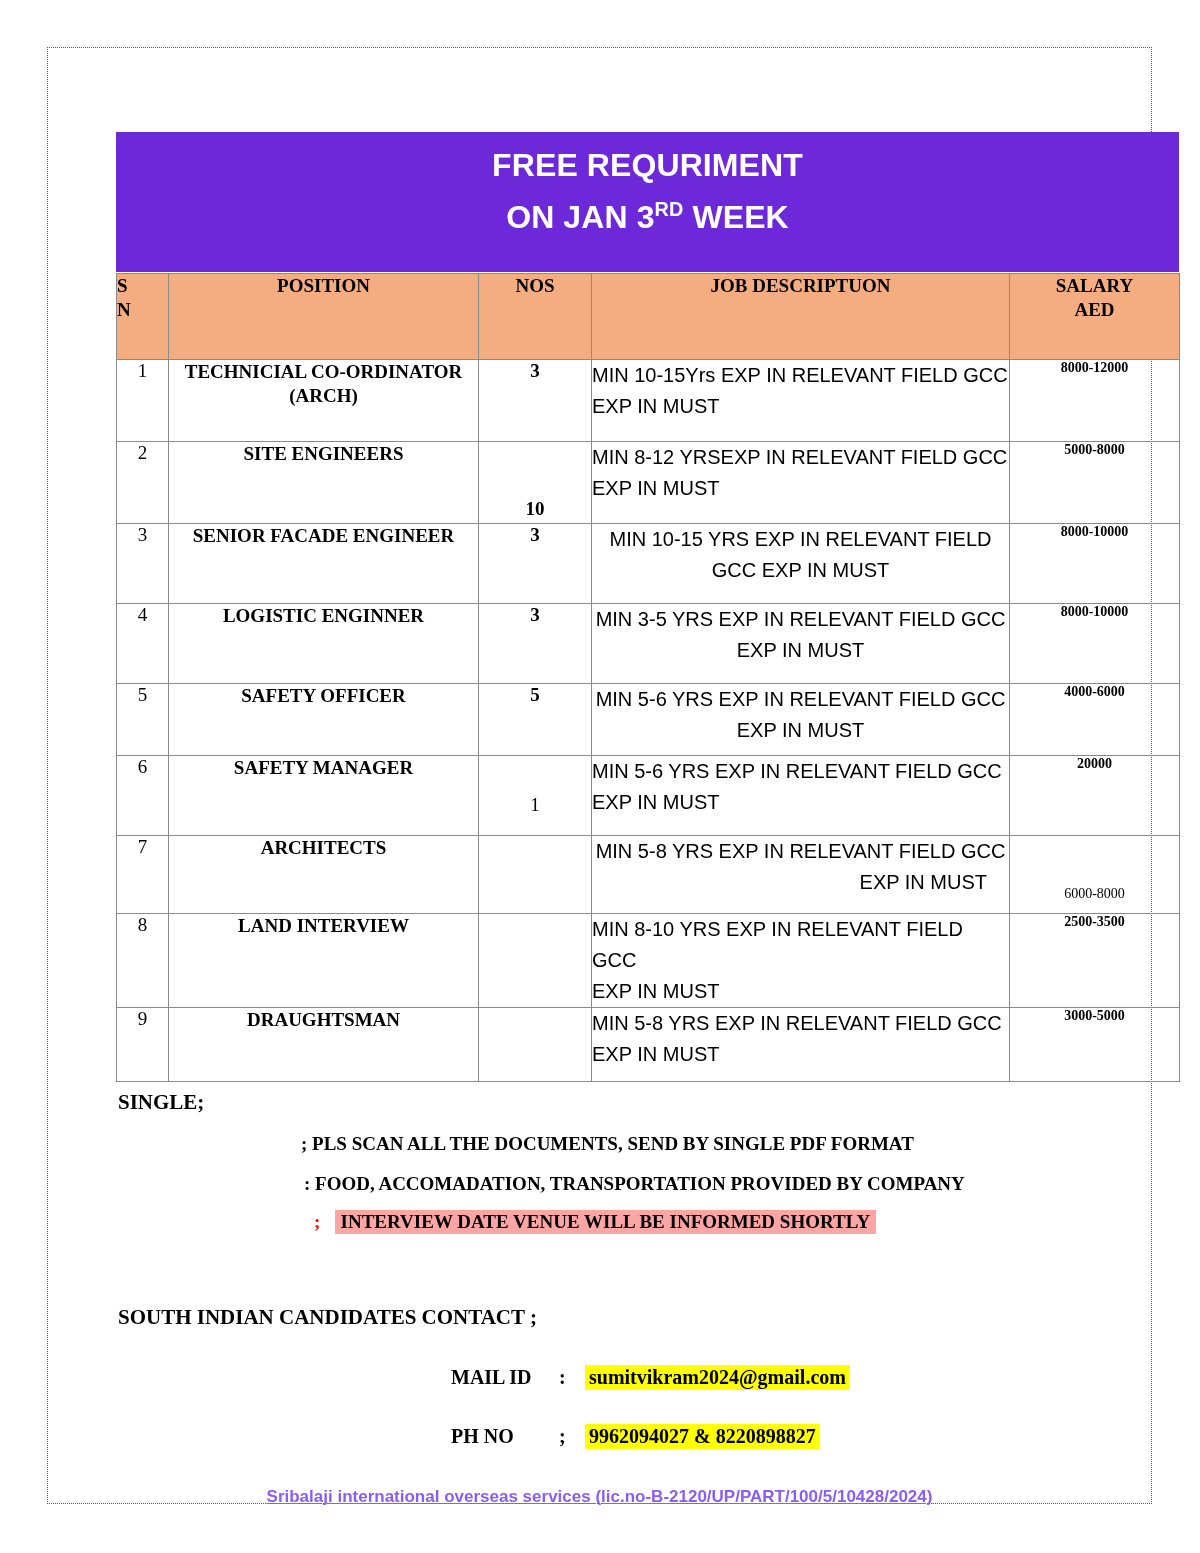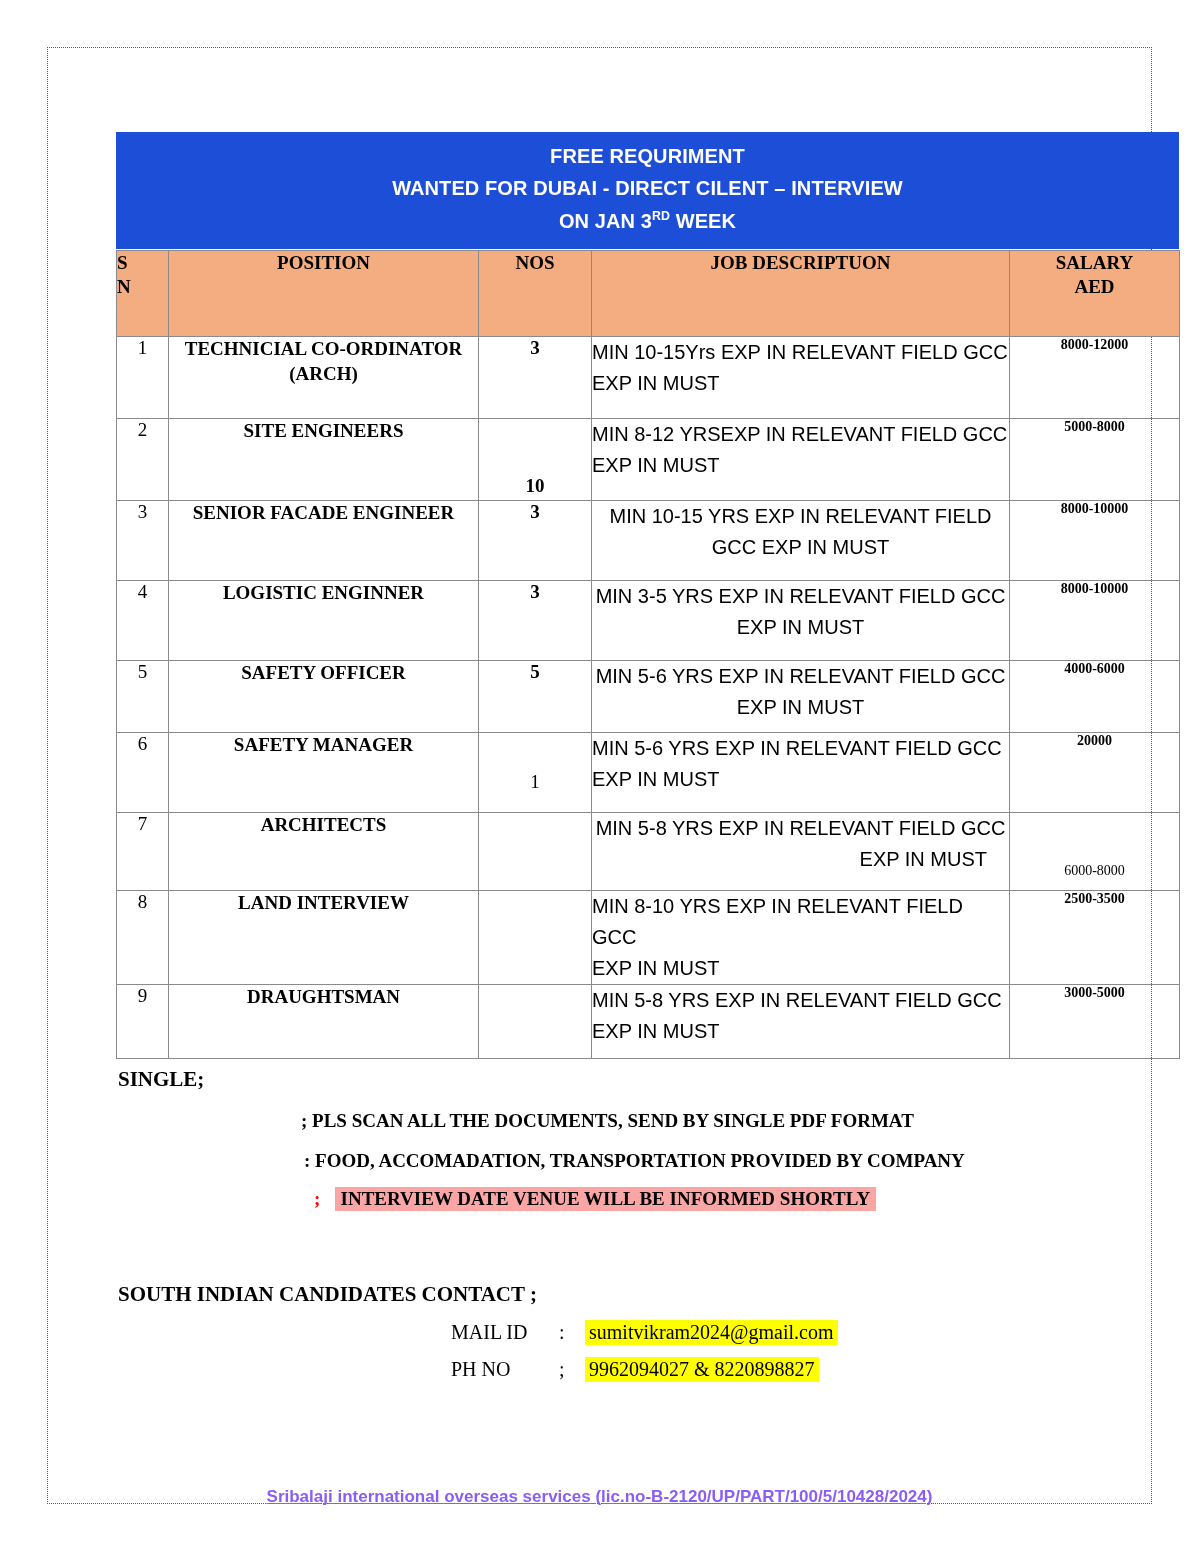--- a/index.html
+++ b/index.html
@@ -28,28 +28,28 @@
 
   .content {
     position: absolute;
     left: 68px;
     top: 84px;
     width: 1063px;
   }
 
   
   .banner {
-    background: #1d4ed8;
+    background: #6d28d9;
     color: #ffffff;
     text-align: center;
     font-family: "Liberation Sans", sans-serif;
     font-weight: bold;
-    font-size: 20px;
+    font-size: 32px;
     line-height: 1.62;
-    padding: 8px 10px 12px 10px;
+    padding: 8px 10px 28px 10px;
     box-sizing: border-box;
     letter-spacing: 0.1px;
   }
   .banner .ln { display: block; white-space: nowrap; }
   .banner sup {
     font-size: 0.62em;
     vertical-align: super;
     line-height: 0;
   }
 
@@ -169,23 +169,23 @@
   }
 
   
   .contact-head {
     font-weight: bold;
     font-size: 21px;
     margin-top: 72px;
     margin-left: 2px;
   }
   .contact-row {
-    font-weight: normal;
+    font-weight: bold;
     font-size: 20px;
-    margin-top: 14px;
+    margin-top: 36px;
     padding-left: 335px;
     white-space: nowrap;
   }
   .contact-row .lbl { display: inline-block; width: 108px; }
   .contact-row .sep { display: inline-block; width: 26px; }
   .hl-yellow {
     background: #FFFF00;
     padding: 1px 4px 2px 4px;
   }
 
@@ -205,21 +205,20 @@
 </style>
 </head>
 <body>
 
 <div class="page">
 
   <div class="content">
 
     <div class="banner">
       <span class="ln">FREE REQURIMENT</span>
-      <span class="ln">WANTED FOR DUBAI  -  DIRECT CILENT – INTERVIEW</span>
       <span class="ln"><span>ON JAN 3</span><sup>RD</sup><span> WEEK</span></span>
     </div>
 
     <table class="jobs">
       <colgroup>
         <col class="c-sn">
           <col class="c-pos">
           <col class="c-nos">
           <col class="c-desc">
           <col class="c-sal">

